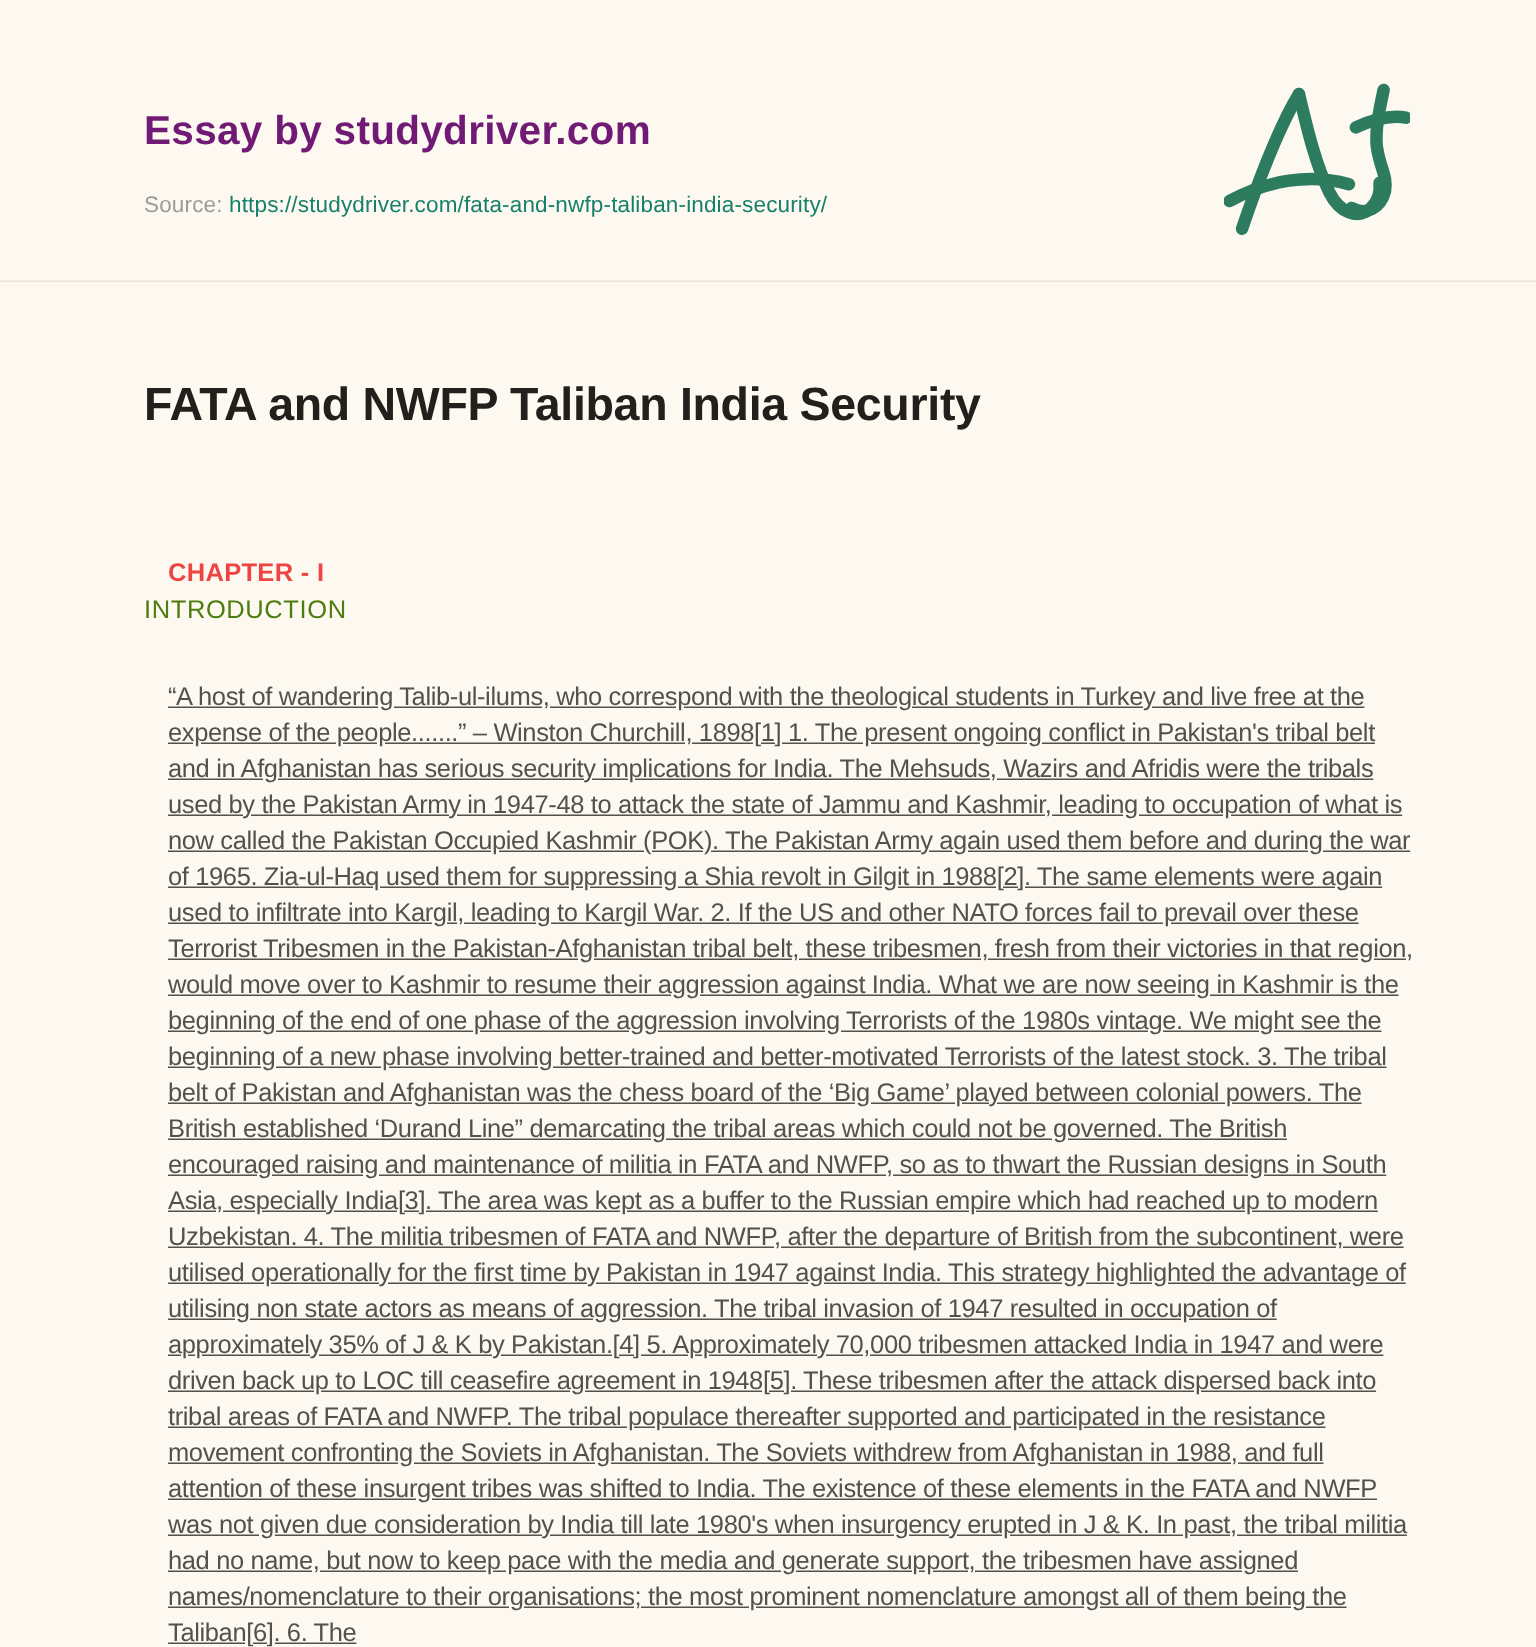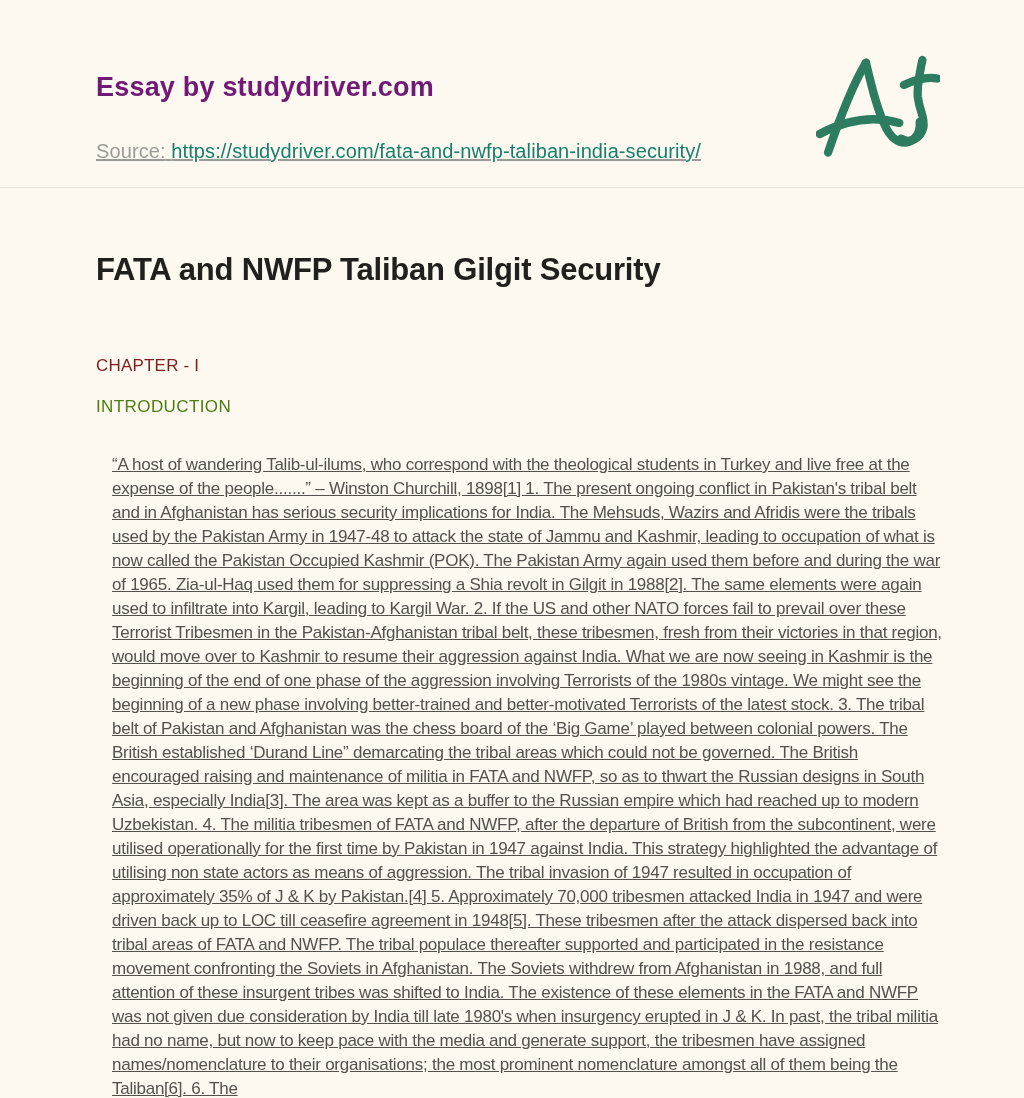--- a/index.html
+++ b/index.html
@@ -25,25 +25,24 @@
     top: 72px;
     font-size: 27px;
     font-weight: 700;
     color: #701a75;
     letter-spacing: 0.2px;
     margin: 0;
   }
   .source-line {
     position: absolute;
     left: 96px;
-    top: 140px;
-    font-size: 20px;
+    top: 128px;
+    font-size: 15px;
     color: #9b9b98;
     letter-spacing: 0.1px;
-    text-decoration: underline;
   }
   .source-link {
     color: #17806b;
     text-decoration: none;
     cursor: pointer;
   }
   .logo {
     position: absolute;
     right: 84px;
     top: 50px;
@@ -68,24 +67,24 @@
     font-weight: 700;
     color: #21201d;
     letter-spacing: -0.2px;
     margin: 0;
   }
   .chapter-heading {
     position: absolute;
     left: 96px;
     top: 356px;
     font-size: 17px;
-    color: #7f1d1d;
+    color: #ef4444;
     letter-spacing: 0.2px;
-    margin: 0;
-    font-weight: 400;
+    margin: 16px;
+    font-weight: 700;
   }
   .section-heading {
     position: absolute;
     left: 96px;
     top: 397px;
     font-size: 17px;
     color: #4d7c0f;
     letter-spacing: 0.4px;
     margin: 0;
     font-weight: 400;
@@ -126,21 +125,21 @@
       <path d="M4 86 C32 71 62 66 90 74"></path>
 
       <path d="M95 33 C108 27 121 24 131 26"></path>
 
       <path d="M115 6 C112 20 109 34 110 46 C112 62 118 68 116 79 C113 91 102 97 92 91"></path>
     </svg>
   </span>
 
   <hr class="header-divider">
 
-  <h2 class="doc-title">FATA and NWFP Taliban Gilgit Security</h2>
+  <h2 class="doc-title">FATA and NWFP Taliban India Security</h2>
 
   <p class="chapter-heading">CHAPTER - I</p>
 
   <p class="section-heading">INTRODUCTION</p>
 
   <p class="body-paragraph">“A host of wandering Talib-ul-ilums, who correspond with the theological students in Turkey and live free at the expense of the people.......” – Winston Churchill, 1898[1] 1. The present ongoing conflict in Pakistan's tribal belt and in Afghanistan has serious security implications for India. The Mehsuds, Wazirs and Afridis were the tribals used by the Pakistan Army in 1947-48 to attack the state of Jammu and Kashmir, leading to occupation of what is now called the Pakistan Occupied Kashmir (POK). The Pakistan Army again used them before and during the war of 1965. Zia-ul-Haq used them for suppressing a Shia revolt in Gilgit in 1988[2]. The same elements were again used to infiltrate into Kargil, leading to Kargil War. 2. If the US and other NATO forces fail to prevail over these Terrorist Tribesmen in the Pakistan-Afghanistan tribal belt, these tribesmen, fresh from their victories in that region, would move over to Kashmir to resume their aggression against India. What we are now seeing in Kashmir is the beginning of the end of one phase of the aggression involving Terrorists of the 1980s vintage. We might see the beginning of a new phase involving better-trained and better-motivated Terrorists of the latest stock. 3. The tribal belt of Pakistan and Afghanistan was the chess board of the ‘Big Game’ played between colonial powers. The British established ‘Durand Line” demarcating the tribal areas which could not be governed. The British encouraged raising and maintenance of militia in FATA and NWFP, so as to thwart the Russian designs in South Asia, especially India[3]. The area was kept as a buffer to the Russian empire which had reached up to modern Uzbekistan. 4. The militia tribesmen of FATA and NWFP, after the departure of British from the subcontinent, were utilised operationally for the first time by Pakistan in 1947 against India. This strategy highlighted the advantage of utilising non state actors as means of aggression. The tribal invasion of 1947 resulted in occupation of approximately 35% of J &amp; K by Pakistan.[4] 5. Approximately 70,000 tribesmen attacked India in 1947 and were driven back up to LOC till ceasefire agreement in 1948[5]. These tribesmen after the attack dispersed back into tribal areas of FATA and NWFP. The tribal populace thereafter supported and participated in the resistance movement confronting the Soviets in Afghanistan. The Soviets withdrew from Afghanistan in 1988, and full attention of these insurgent tribes was shifted to India. The existence of these elements in the FATA and NWFP was not given due consideration by India till late 1980's when insurgency erupted in J &amp; K. In past, the tribal militia had no name, but now to keep pace with the media and generate support, the tribesmen have assigned names/nomenclature to their organisations; the most prominent nomenclature amongst all of them being the Taliban[6]. 6. The</p>
 
 </div>
 
 </body></html>

